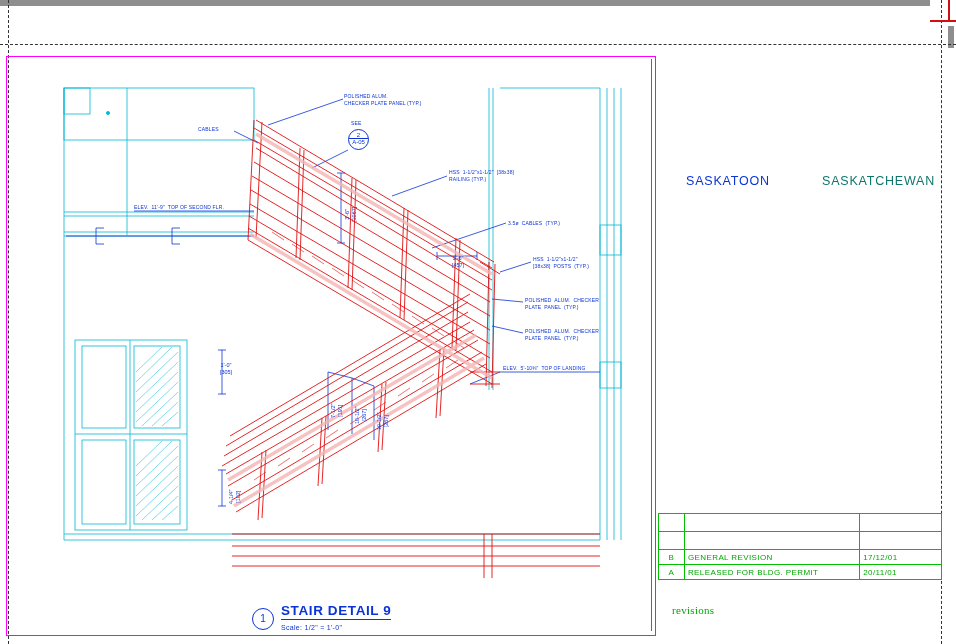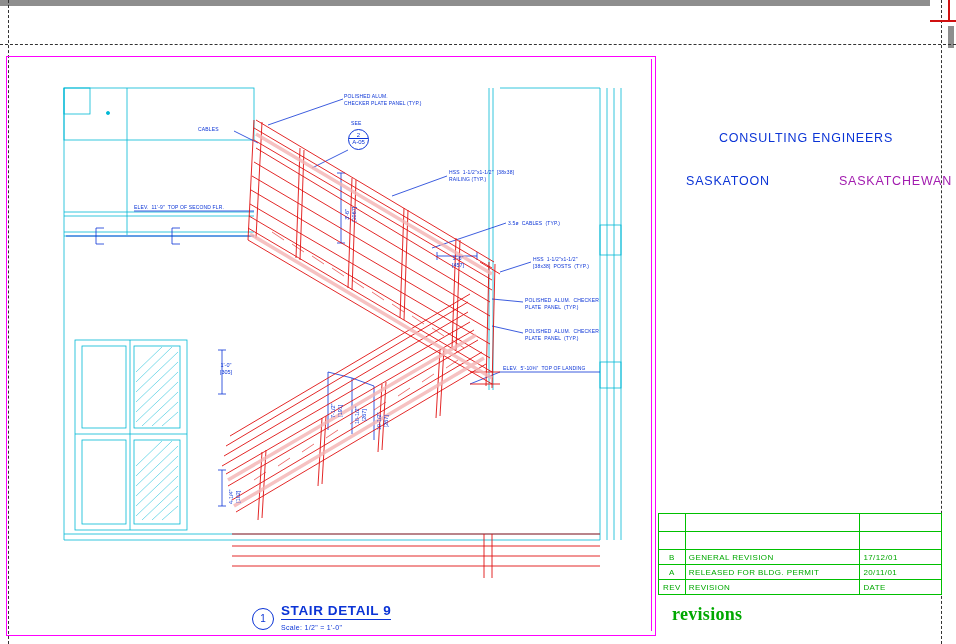--- a/index.html
+++ b/index.html
@@ -85,24 +85,24 @@
   }
   .city {
     left: 686px; top: 174px; width: 100px;
     text-align: left;
     font-size: 12.5px;
     letter-spacing: 0.8px;
     color: #0b34d6;
   }
   .province {
     left: 822px; top: 174px; width: 130px;
-    text-align: right;
+    text-align: left;
     font-size: 12.5px;
     letter-spacing: 0.8px;
-    color: #a21caf;
+    color: #0f766e;
   }
 
   
   .rev-table {
     left: 658px; top: 513px; width: 284px; height: 86px;
   }
   .rev-table table {
     border-collapse: collapse;
     width: 284px;
     font-size: 8px;
@@ -116,24 +116,23 @@
     color: #00a800;
     letter-spacing: 0.4px;
   }
   .rev-table td.c-mark { width: 20px; text-align: center; }
   .rev-table td.c-desc { width: 178px; }
   .rev-table td.c-date { width: 78px; }
   .rev-table tr.empty td { height: 17px; }
   .rev-label {
     left: 672px; top: 604px;
     font-family: "Liberation Serif", serif;
-    font-size: 18px;
+    font-size: 11px;
     color: #00a800;
     letter-spacing: 0.3px;
-    font-weight: bold;
   }
 
   
   .detail-title {
     left: 281px; top: 603px;
     font-size: 13.5px;
     font-weight: bold;
     color: #0b34d6;
     letter-spacing: 0.6px;
     border-bottom: 1.5px solid #0b34d6;
@@ -440,21 +439,20 @@
 [267]</div>
   <div class="dimtxt rot90" style="left:376px; top:430px;">10-1/2"
 [267]</div>
   <div class="dimtxt rot90" style="left:228px; top:504px;">4-1/4"
 [102]</div>
 
   <div class="abs detail-num">1</div>
   <div class="abs detail-title">STAIR DETAIL 9</div>
   <div class="abs detail-scale">Scale: 1/2" = 1'-0"</div>
 
-  <div class="abs firm-sub">CONSULTING  ENGINEERS</div>
   <div class="abs city">SASKATOON</div>
   <div class="abs province">SASKATCHEWAN</div>
 
   <div class="abs rev-table">
     <table>
       <tbody>
           <tr class="empty">
         <td class="c-mark"></td>
         <td class="c-desc"></td>
         <td class="c-date"></td>
@@ -467,23 +465,18 @@
       <tr>
         <td class="c-mark">B</td>
         <td class="c-desc">GENERAL  REVISION</td>
         <td class="c-date">17/12/01</td>
       </tr>
       <tr>
         <td class="c-mark">A</td>
         <td class="c-desc">RELEASED  FOR  BLDG.  PERMIT</td>
         <td class="c-date">20/11/01</td>
       </tr>
-      <tr>
-        <td class="c-mark">REV</td>
-        <td class="c-desc">REVISION</td>
-        <td class="c-date">DATE</td>
-      </tr>
     </tbody>
       </table>
   </div>
   <div class="abs rev-label">revisions</div>
 
 </div>
 
 </body></html>

